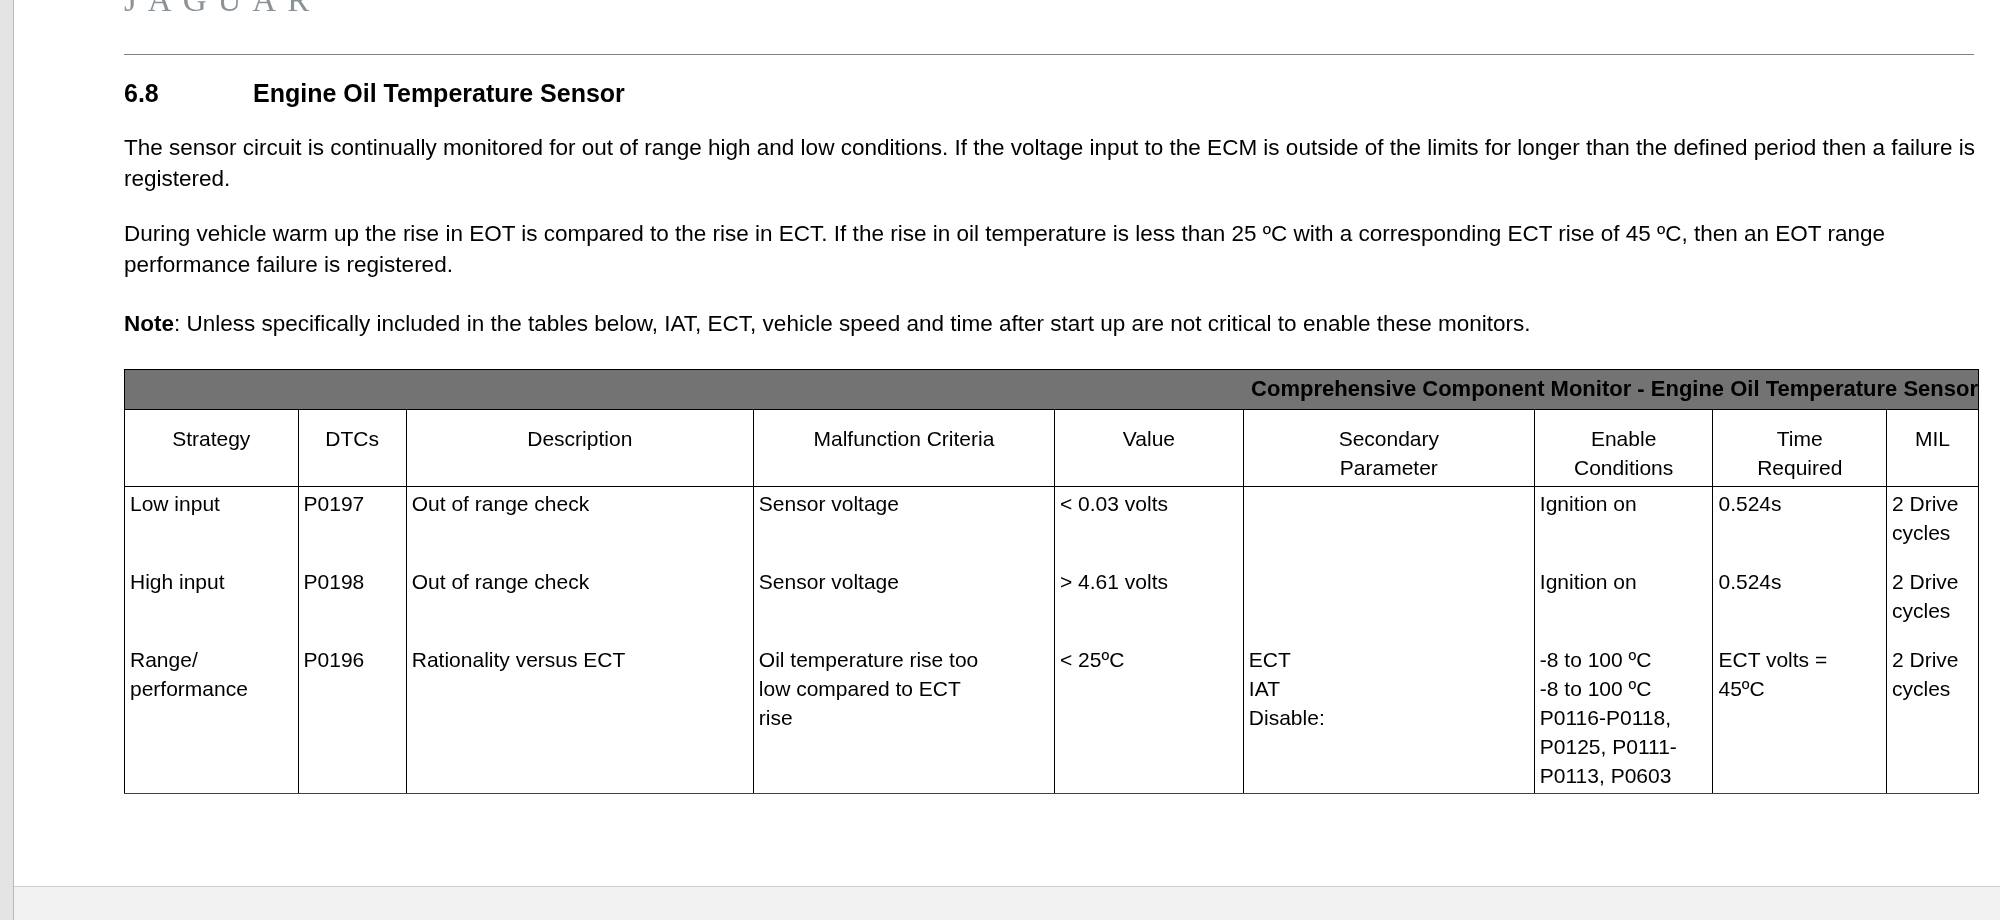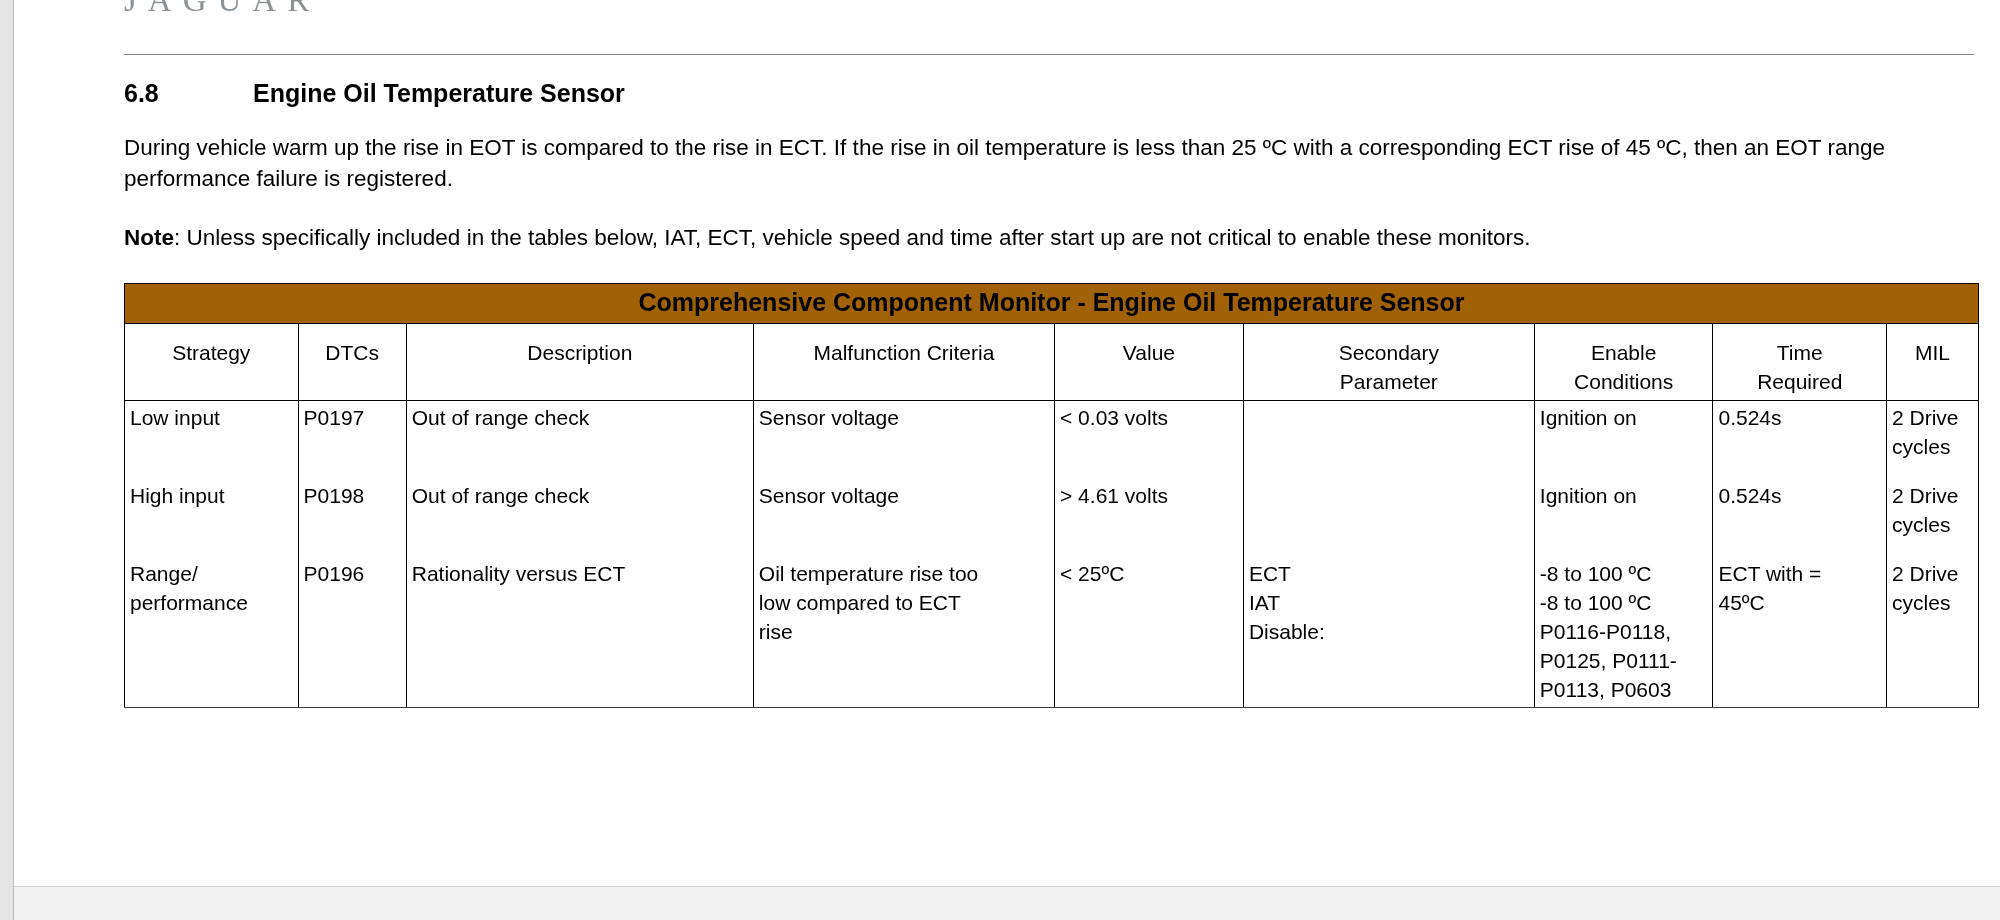--- a/index.html
+++ b/index.html
@@ -104,24 +104,24 @@
     line-height: 29px;
   }
   table.cmm td, table.cmm th {
     border: 1px solid #000000;
     vertical-align: top;
     padding: 2px 4px 3px 5px;
     font-weight: normal;
     text-align: left;
   }
   table.cmm thead tr.title-row th {
-    background: #a16207;
-    text-align: center;
+    background: #737373;
+    text-align: right;
     font-weight: bold;
-    font-size: 25px;
+    font-size: 22px;
     line-height: 31px;
     padding: 3px 0 5px 0;
     border: 1px solid #000000;
   }
   table.cmm thead tr.head-row th {
     text-align: center;
     font-weight: normal;
     padding: 14px 2px 4px 2px;
     border-left: 1px solid #000000;
     border-right: 1px solid #000000;
@@ -160,20 +160,21 @@
     <div class="brand">JAGUAR</div>
     <div class="rule"></div>
 
     <div class="content">
 
       <h2 class="section-title">
         <span class="num">6.8</span>
         <span>Engine Oil Temperature Sensor</span>
       </h2>
 
+      <p class="para">The sensor circuit is continually monitored for out of range high and low conditions. If the voltage input to the ECM is outside of the limits for longer than the defined period then a failure is registered.</p>
       <p class="para">During vehicle warm up the rise in EOT is compared to the rise in ECT. If the rise in oil temperature is less than 25 ºC with a corresponding ECT rise of 45 ºC, then an EOT range performance failure is registered.</p>
 
       <p class="para note"><span class="lbl">Note</span><span>: Unless specifically included in the tables below, IAT, ECT, vehicle speed and time after start up are not critical to enable these monitors.</span></p>
 
       <table class="cmm">
         <colgroup>
           <col class="c0">
             <col class="c1">
             <col class="c2">
             <col class="c3">
@@ -278,21 +279,21 @@
                 <span>Disable:</span>
               </td>
             <td class="cell-lines">
                 <span>-8 to 100 ºC</span>
                 <span>-8 to 100 ºC</span>
                 <span>P0116-P0118,</span>
                 <span>P0125, P0111-</span>
                 <span>P0113, P0603</span>
               </td>
             <td class="cell-lines">
-                <span>ECT with =</span>
+                <span>ECT volts =</span>
                 <span>45ºC</span>
               </td>
             <td class="cell-lines">
                 <span>2 Drive</span>
                 <span>cycles</span>
               </td>
           </tr>
         </tbody>
       </table>
 

